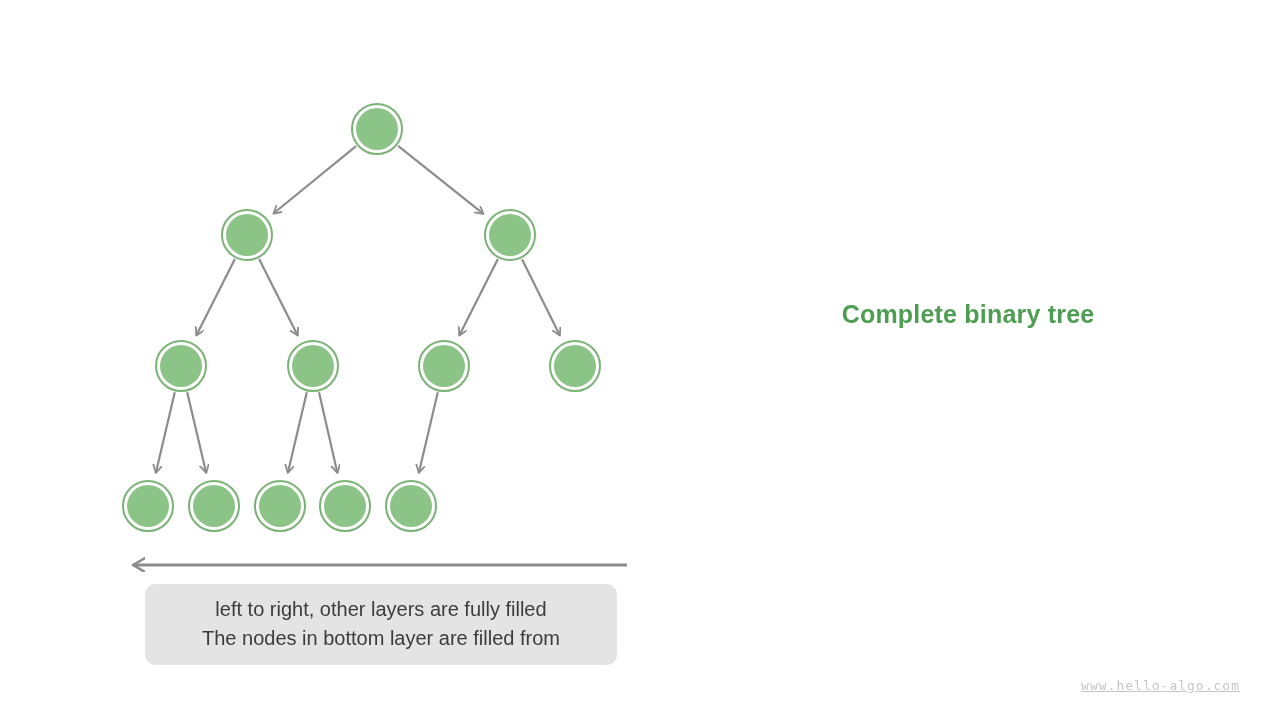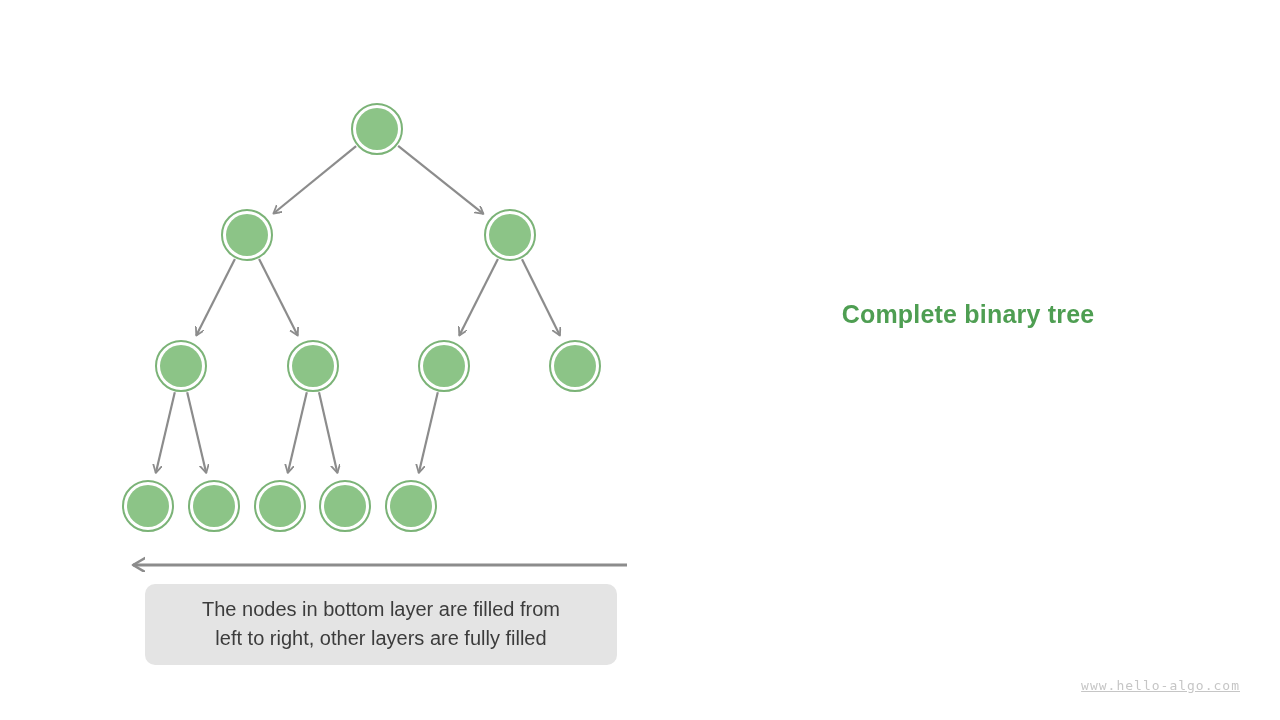--- a/index.html
+++ b/index.html
@@ -136,19 +136,19 @@
         </g>
       </g>
     <g id="bottom-arrow-layer">
         <line x1="627" y1="565" x2="133" y2="565" stroke="#8c8c8c" stroke-width="3" marker-end="url(#arrow-v-big)"></line>
       </g>
   </svg>
 
   <div class="diagram-title">Complete binary tree</div>
 
   <div class="caption-box">
+    <span>left to right, other layers are fully filled</span>
     <span>The nodes in bottom layer are filled from</span>
-    <span>left to right, other layers are fully filled</span>
   </div>
 
   <div class="watermark">www.hello-algo.com</div>
 
 </div>
 
 </body></html>

